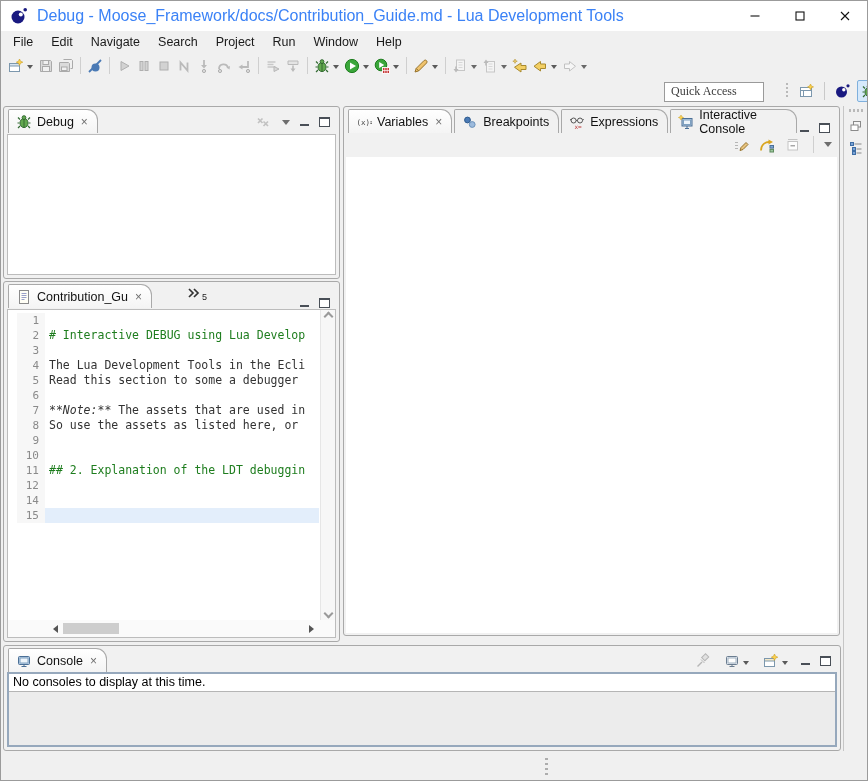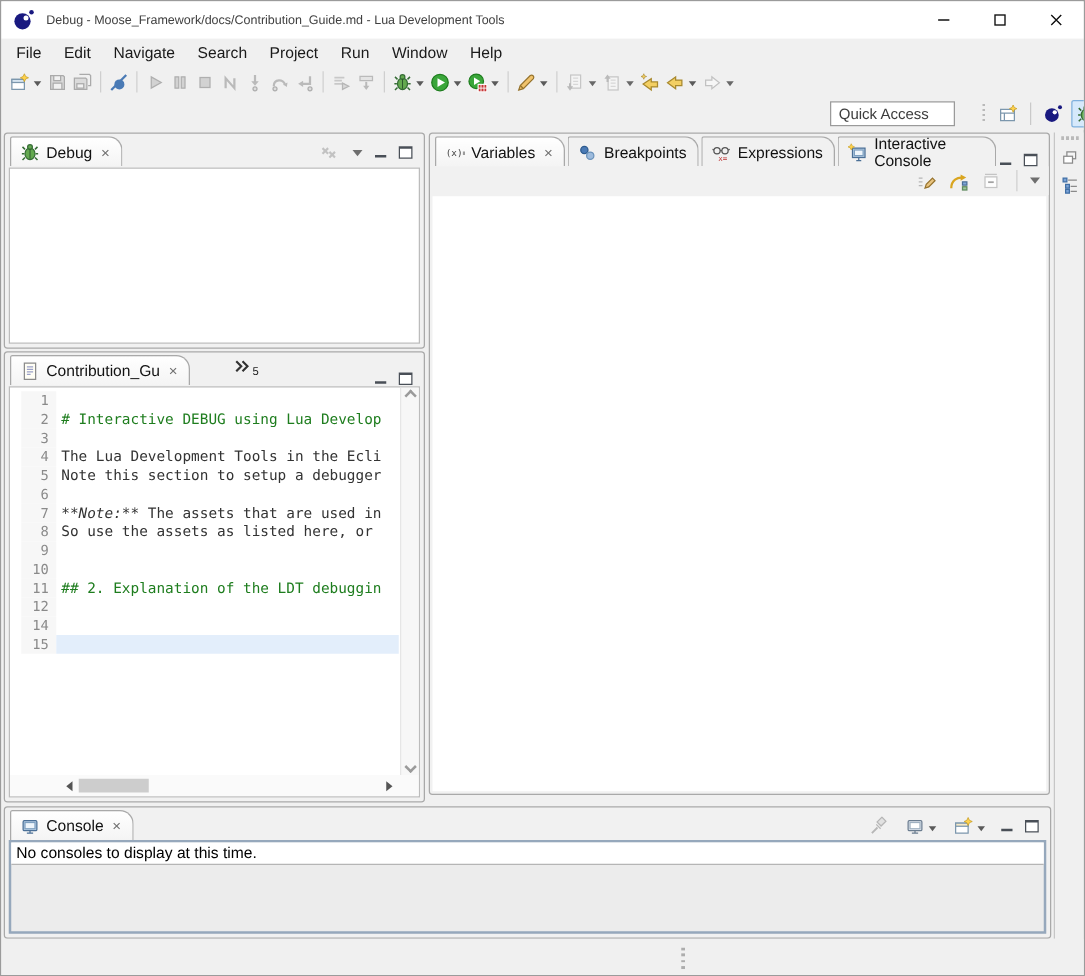--- a/index.html
+++ b/index.html
@@ -2,39 +2,39 @@
 <html style="--heading-green: #1e7d1e; --current-line: #e3eefb; --console-border: #96a8bc;"><head>
 <meta charset="utf-8">
 <style>
   * { margin:0; padding:0; box-sizing:border-box; }
   html,body { background:#e8e8e8; }
   body { font-family:"Liberation Sans", sans-serif; }
   .window { position:relative; width:868px; height:781px; background:#f0f0f0; overflow:hidden; border:1px solid #9b9b9b; }
 
   
   .titlebar { height:30px; background:#fff; display:flex; align-items:center; padding-left:9px; }
-  .title-text { font-size:10px; color:#404040; margin-left:9px; flex:1; white-space:nowrap; }
+  .title-text { font-size:16px; color:#3b82f6; margin-left:9px; flex:1; white-space:nowrap; }
   .win-controls { display:flex; height:100%; }
   .win-btn { width:45px; height:100%; display:flex; align-items:center; justify-content:center; }
   .icn { display:inline-flex; align-items:center; justify-content:center; }
   .icn svg { display:block; }
 
   
   .menubar { height:22px; background:#f0f0f0; display:flex; align-items:center; padding-left:3px; font-size:12.5px; color:#1a1a1a; }
   .menu-item { padding:3px 9px; cursor:default; }
 
   
   .toolbar { height:25px; background:#f0f0f0; display:flex; align-items:center; padding-left:5px; }
   .tb-btn { display:inline-flex; align-items:center; height:22px; padding:1px 2px; border-radius:2px; }
   .tb-btn.dis { opacity:.9; }
   .tb-sep { width:1px; height:17px; background:#cfcfcf; margin:0 4px; }
   .dd-arrow { width:0; height:0; border:3.5px solid transparent; border-top:4px solid #5a5a5a; margin:6px 1px 0 3px; }
   .toolbar2 { height:26px; background:#f0f0f0; position:relative; }
   .qa { position:absolute; left:663px; top:3px; }
-  .qa-input { width:100px; height:20px; border:1px solid #9a9a9a; font-family:Liberation Sans, sans-serif; font-size:12px; padding:2px 6px; color:#333; background:#fff; }
+  .qa-input { width:100px; height:20px; border:1px solid #9a9a9a; font-family:Liberation Serif, serif; font-size:12px; padding:2px 6px; color:#333; background:#fff; }
   .qa-input::placeholder { color:#3c3c3c; opacity:1; }
   .persp { position:absolute; left:780px; top:1px; display:flex; align-items:center; gap:3px; height:24px; }
   .persp-btn { width:24px; height:22px; display:flex; align-items:center; justify-content:center; border:1px solid transparent; border-radius:2px; }
   .persp-btn.active { background:#d6e9fb; border-color:#7fb0dd; }
   .persp-sep { width:1px; height:18px; background:#c9c9c9; margin:0 2px; }
   .grip-dots { width:3px; height:16px; margin:0 4px; background-image:repeating-linear-gradient(#b9b9b9 0 2px, transparent 2px 4px); background-size:2px 100%; background-repeat:no-repeat; background-position:center; }
 
   
   .workbench { position:absolute; left:0; top:103px; width:757px; height:647px; background:#f0f0f0; }
   .part { position:absolute; border:1px solid #a9a9a9; border-radius:3px; background:#f1f1f1; }
@@ -468,21 +468,21 @@
               <span class="code"></span>
             </div>
             <div class="code-row">
               <span class="ruler"></span>
               <span class="num">4</span>
               <span class="code"><span>The Lua Development Tools in the Ecli</span></span>
             </div>
             <div class="code-row">
               <span class="ruler"></span>
               <span class="num">5</span>
-              <span class="code"><span>Note this section to setup a debugger</span></span>
+              <span class="code"><span>Read this section to some a debugger</span></span>
             </div>
             <div class="code-row">
               <span class="ruler"></span>
               <span class="num">6</span>
               <span class="code"></span>
             </div>
             <div class="code-row">
               <span class="ruler"></span>
               <span class="num">7</span>
               <span class="code"><span class="md-em">**Note:**</span><span> The assets that are used in</span></span>

